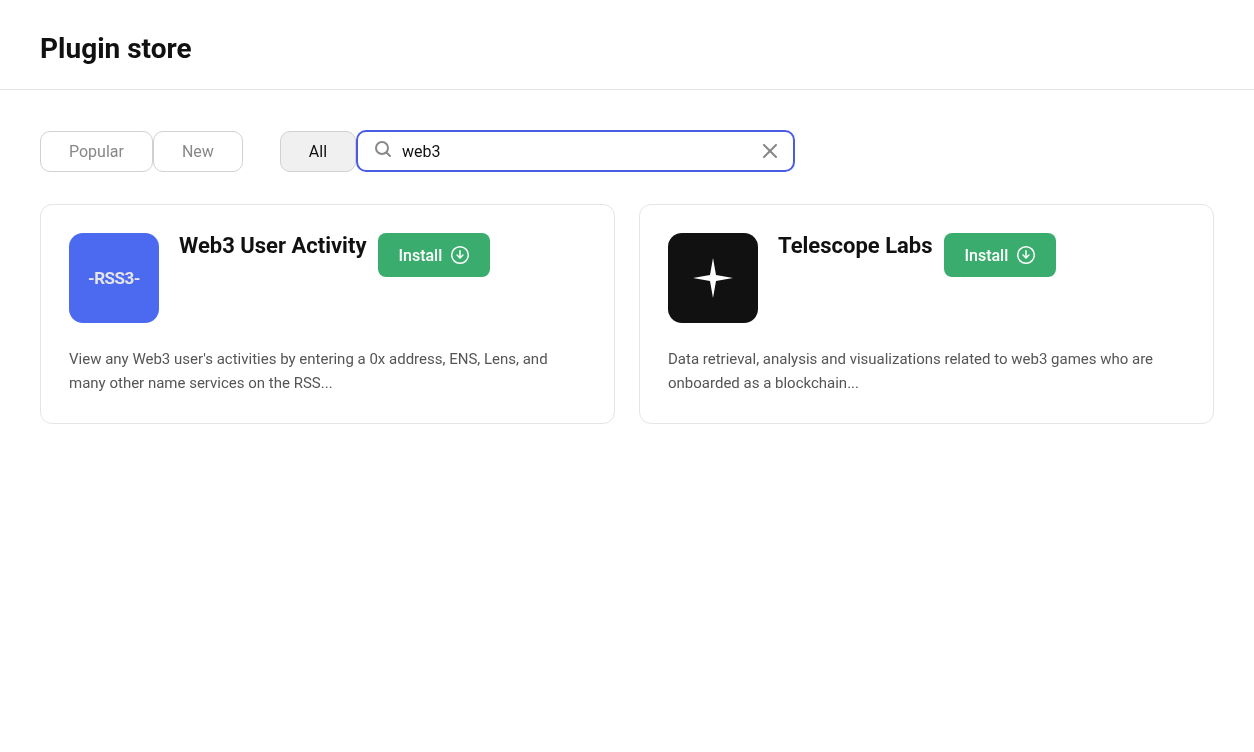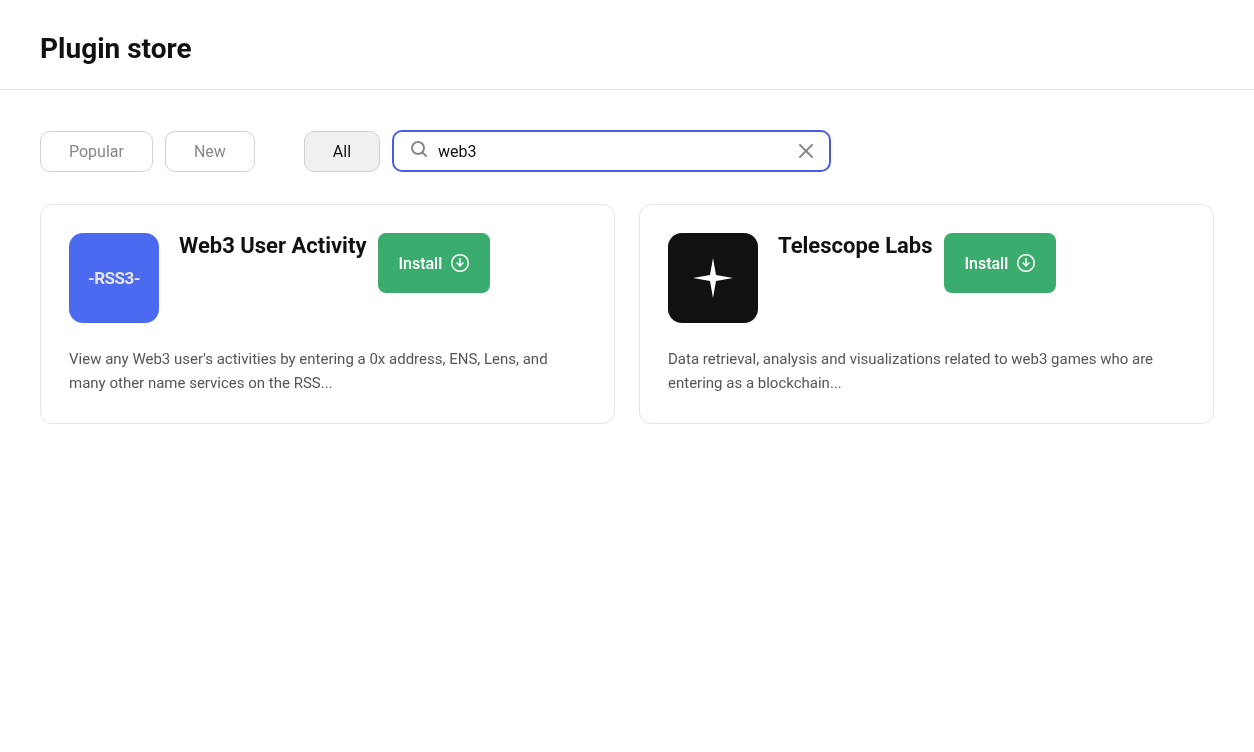--- a/index.html
+++ b/index.html
@@ -27,21 +27,20 @@
       color: #111111;
     }
 
     .main-content {
       padding: 40px 40px;
     }
 
     .filter-bar {
       display: flex;
       align-items: center;
-      gap: 12px;
       margin-bottom: 32px;
     }
 
     .filter-btn {
       padding: 10px 28px;
       border-radius: 10px;
       border: 1.5px solid #d1d1d1;
       background: #ffffff;
       font-size: 16px;
       color: #888888;
@@ -165,21 +164,21 @@
     }
 
     .install-btn {
       display: flex;
       align-items: center;
       gap: 8px;
       background: #3aad6e;
       color: #ffffff;
       border: none;
       border-radius: 8px;
-      padding: 20px 20px;
+      padding: 12px 20px;
       font-size: 16px;
       font-weight: 500;
       cursor: pointer;
       font-family: inherit;
       width: fit-content;
     }
 
     .install-icon {
       display: flex;
       align-items: center;
@@ -267,17 +266,17 @@
             <span class="install-icon">
               <svg class="download-svg" viewBox="0 0 24 24" fill="none" xmlns="http://www.w3.org/2000/svg">
                 <circle cx="12" cy="12" r="10" stroke="white" stroke-width="1.8"></circle>
                 <line x1="12" y1="7" x2="12" y2="15" stroke="white" stroke-width="1.8" stroke-linecap="round"></line>
                 <polyline points="8.5,12 12,15.5 15.5,12" stroke="white" stroke-width="1.8" stroke-linecap="round" stroke-linejoin="round" fill="none"></polyline>
               </svg>
             </span>
           </button>
         </div>
       </div>
-      <p class="plugin-description">Data retrieval, analysis and visualizations related to web3 games who are entering as a blockchain...</p>
+      <p class="plugin-description">Data retrieval, analysis and visualizations related to web3 games who are onboarded as a blockchain...</p>
     </div>
 
   </div>
 </div>
 
 </body></html>

